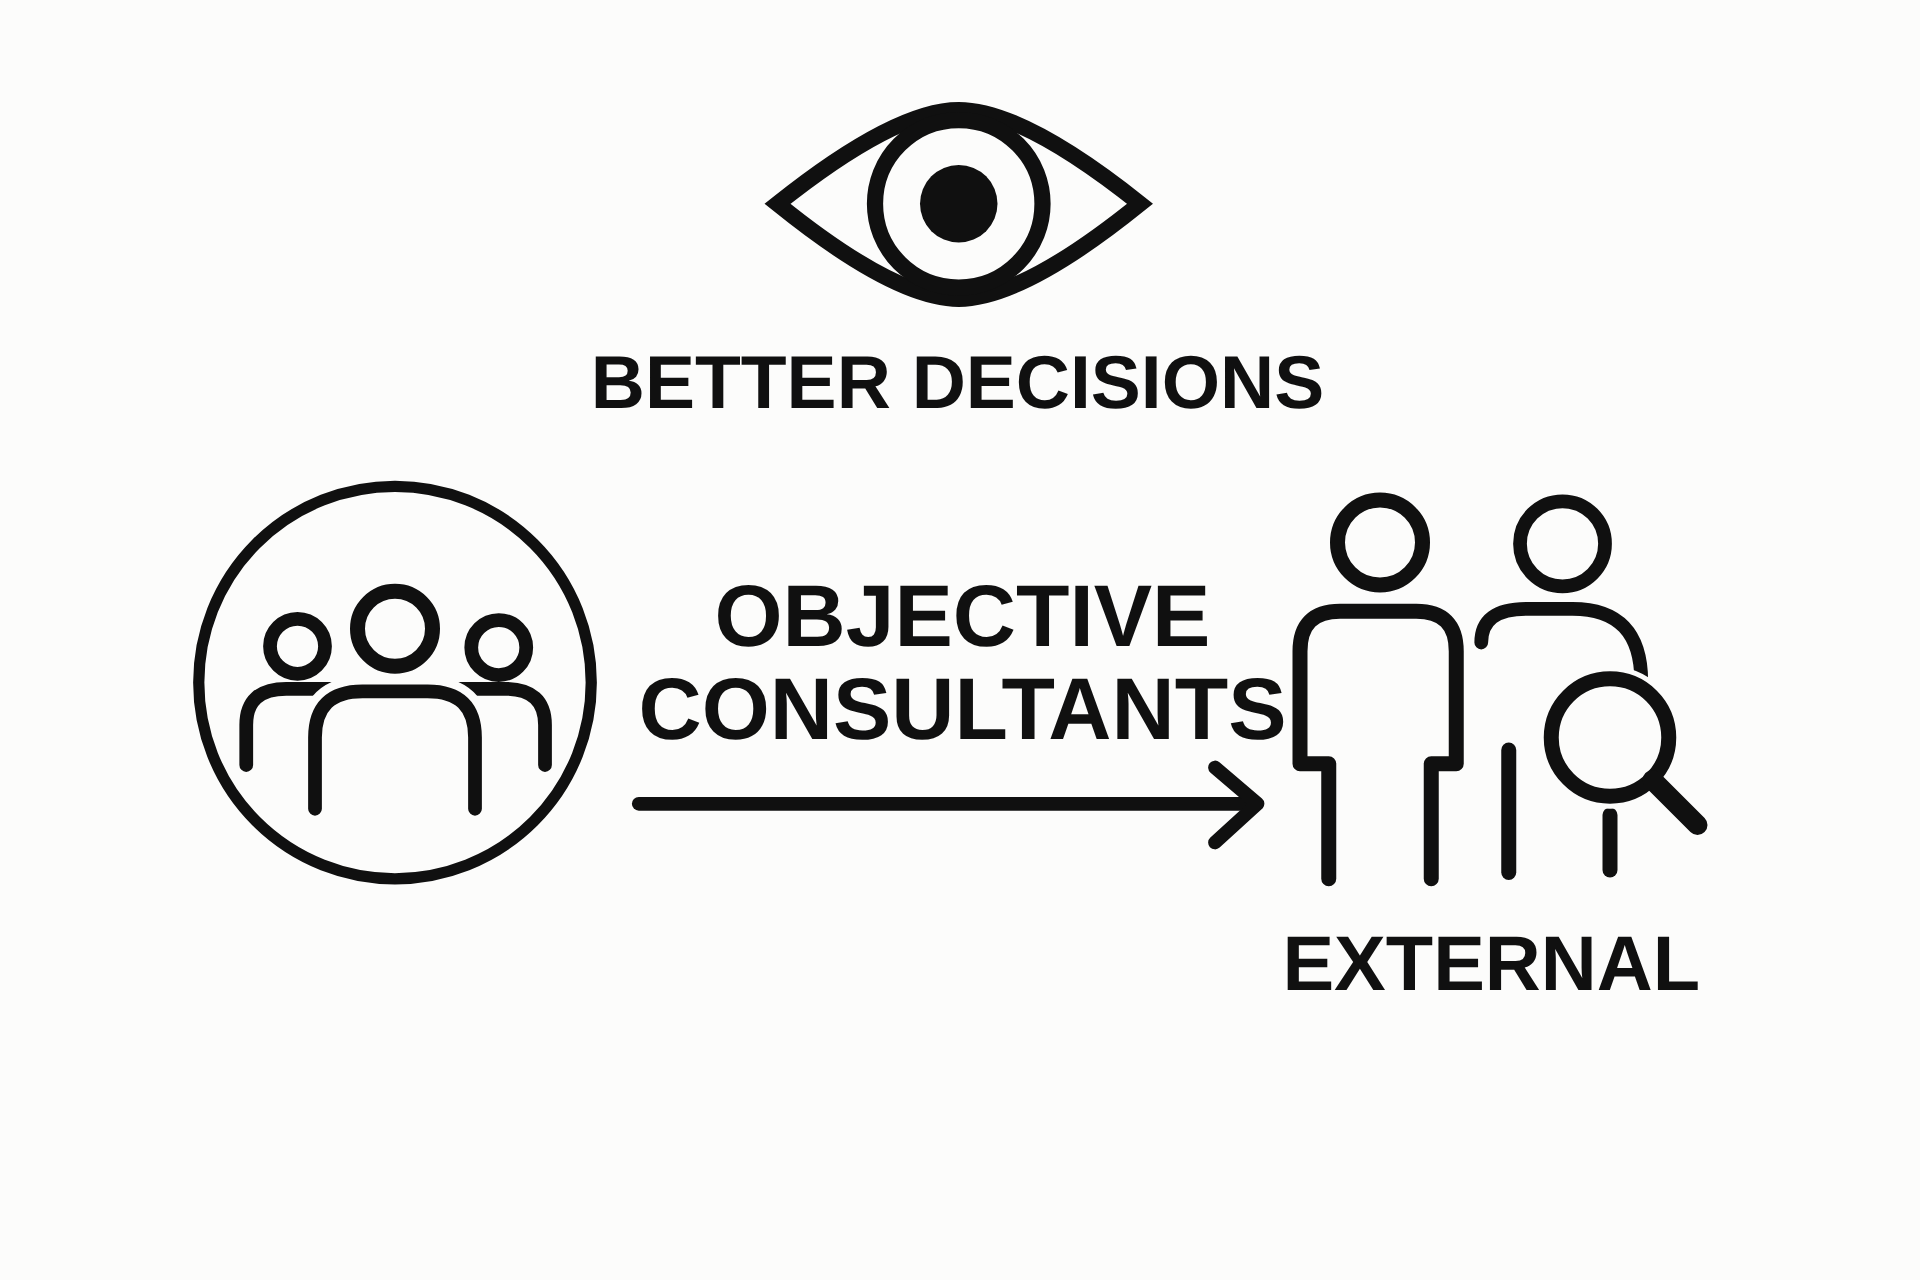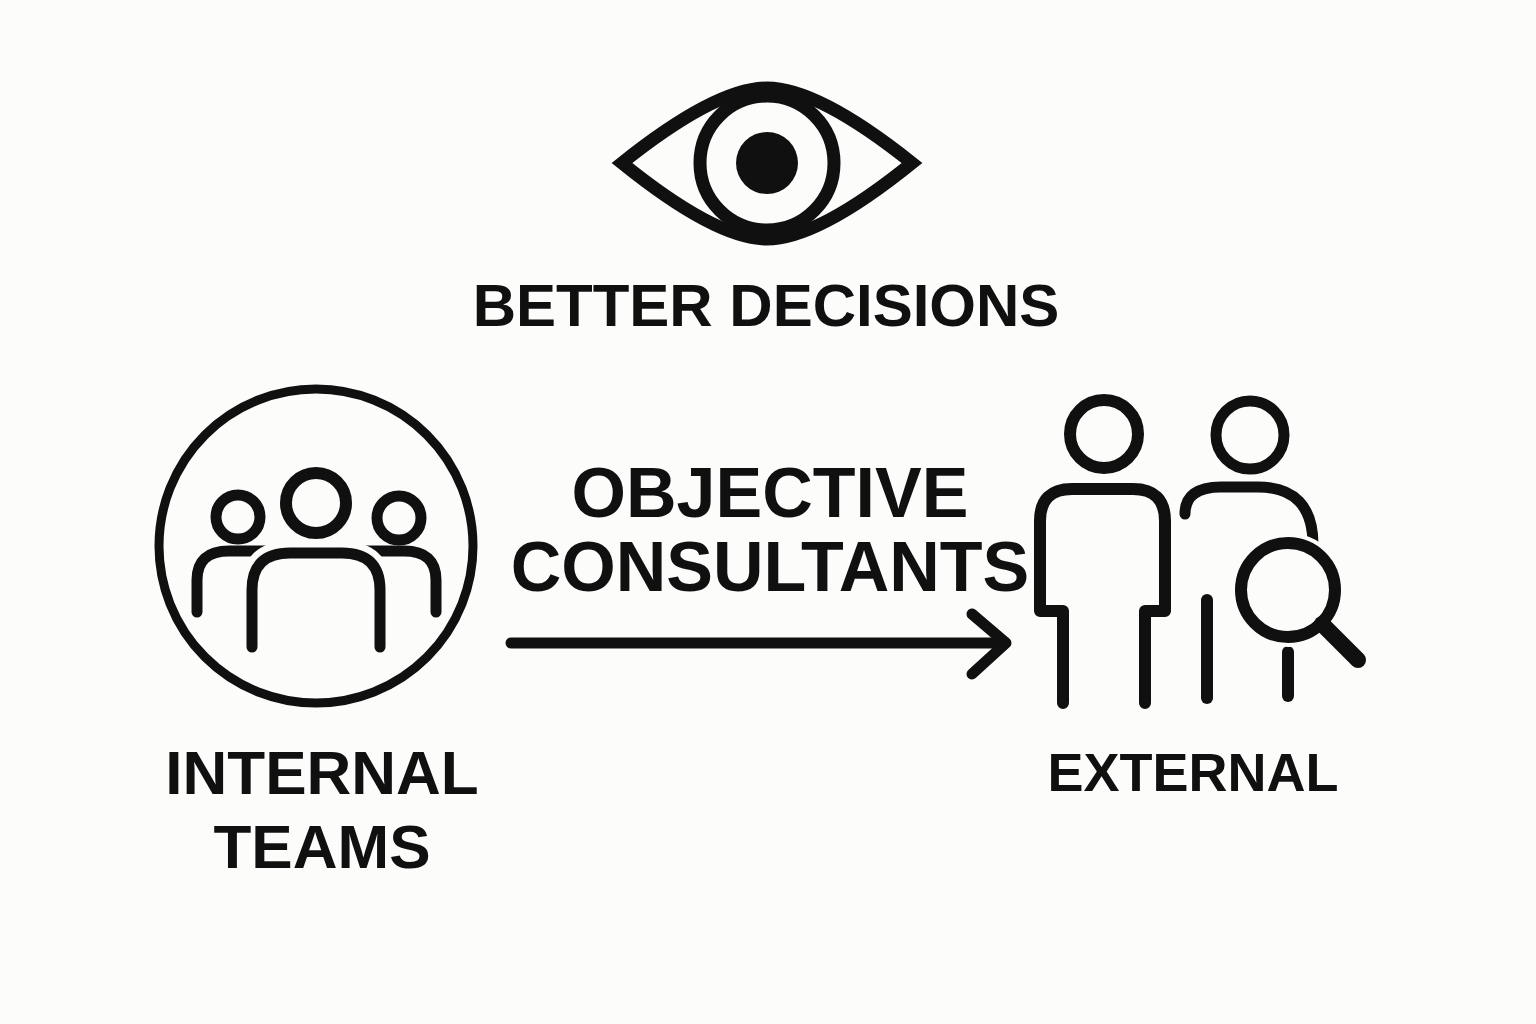--- a/index.html
+++ b/index.html
@@ -36,21 +36,21 @@
     transform:translateX(-50%);
     text-align:center;
     color:var(--ink);
     font-weight:700;
     white-space:nowrap;
     line-height:74px;
   }
   .label-top{left:766px;top:269px;font-size:60px;}
   .label-mid{left:760px;top:456px;font-size:70px;margin-left:10px;}
   .label-left{left:322px;top:736px;font-size:62px;}
-  .label-right{left:1193px;top:735px;font-size:54px;}
+  .label-right{left:1193px;top:735px;font-size:62px;}
 </style>
 </head>
 <body>
 
 <div class="canvas">
 
   <svg class="icons" viewBox="0 0 1536 1024" xmlns="http://www.w3.org/2000/svg" aria-hidden="true">
 
     <g>
       <path class="st s13 sharp" d="M 622 163 Q 716 88 767 88 Q 818 88 912 163 Q 818 239 767 239 Q 716 239 622 163 Z"></path>
@@ -101,22 +101,18 @@
 
   <div class="label label-top">
     <div>BETTER DECISIONS</div>
   </div>
 
   <div class="label label-mid">
     <div>OBJECTIVE</div>
     <div>CONSULTANTS</div>
   </div>
 
-  <div class="label label-left">
-    <div>INTERNAL</div>
-    <div>TEAMS</div>
-  </div>
 
   <div class="label label-right">
     <div>EXTERNAL</div>
   </div>
 
 </div>
 
 </body></html>

